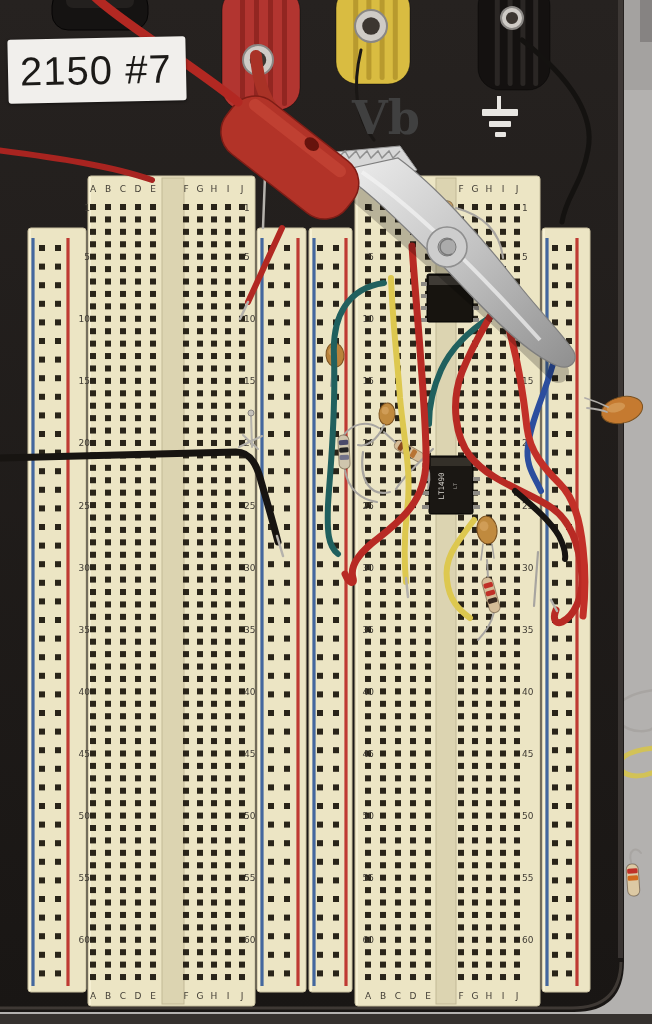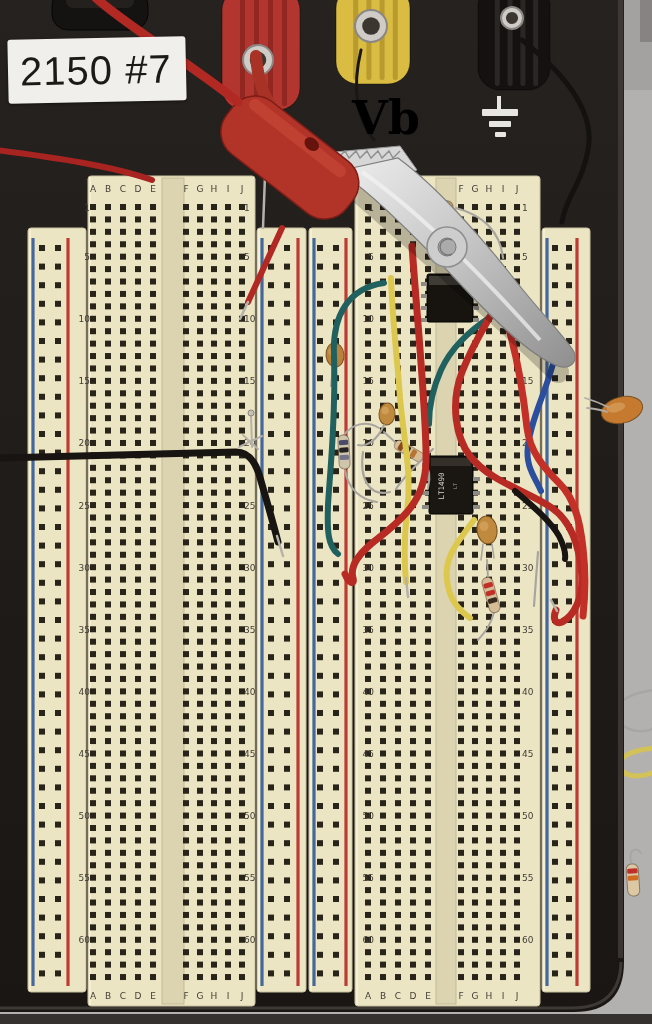--- a/index.html
+++ b/index.html
@@ -13,21 +13,21 @@
     left:8px;top:38px;width:178px;height:64px;background:#f1efec;
     transform:rotate(-1.2deg);border-radius:3px;
     display:flex;align-items:center;justify-content:flex-start;
     box-shadow:0 1px 3px rgba(0,0,0,.5);
   }
   #station-label span{
     font-family:"Liberation Sans",sans-serif;font-size:40px;color:#1c1a18;
     letter-spacing:1px;padding-left:12px;white-space:nowrap;
   }
   #vb-label{
-    left:352px;top:92px;width:70px;height:56px;color:#000000;
+    left:352px;top:92px;width:70px;height:56px;color:#404040;
     font-family:"DejaVu Serif",serif;font-weight:bold;font-size:46px;
     line-height:52px;text-align:left;
   }
 </style>
 </head>
 <body>
 
 <div id="stage">
   <svg id="scene" width="652" height="1024" viewBox="0 0 652 1024">
       <defs>

